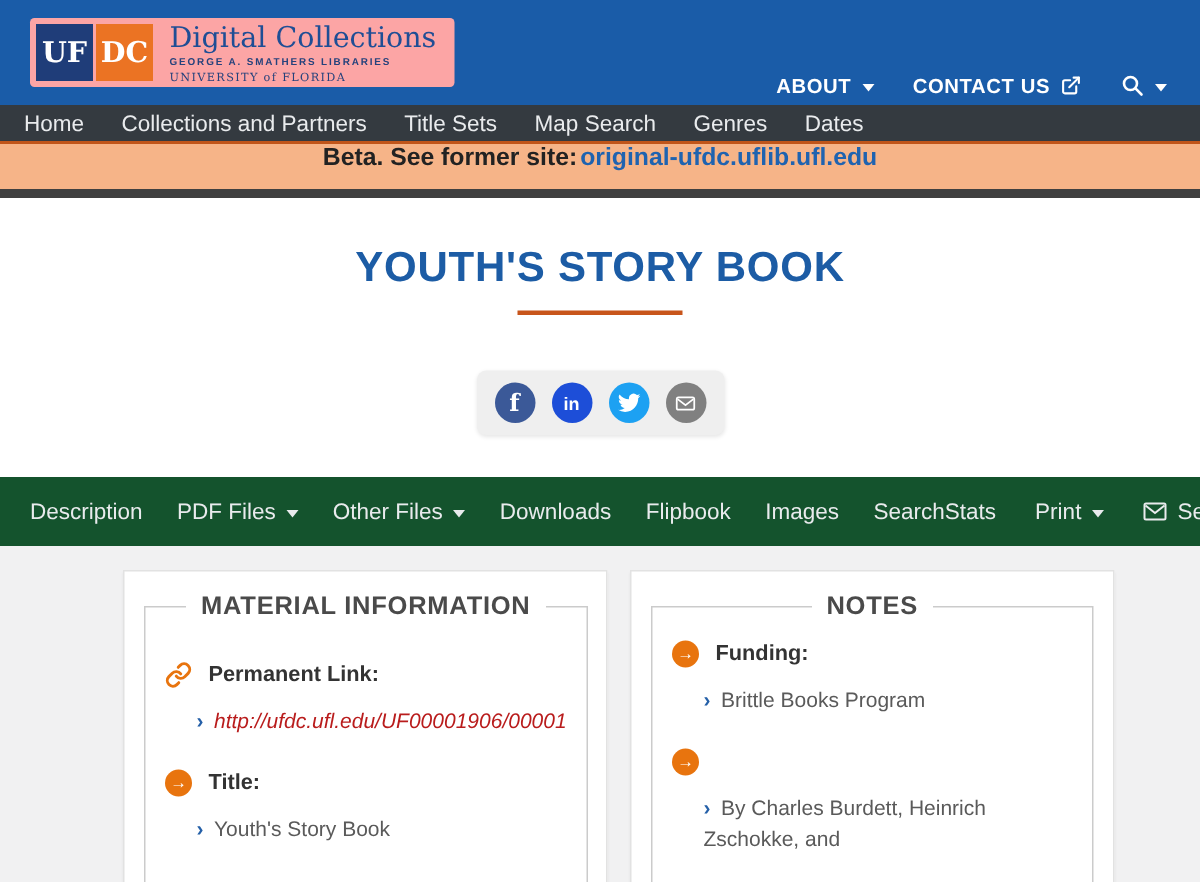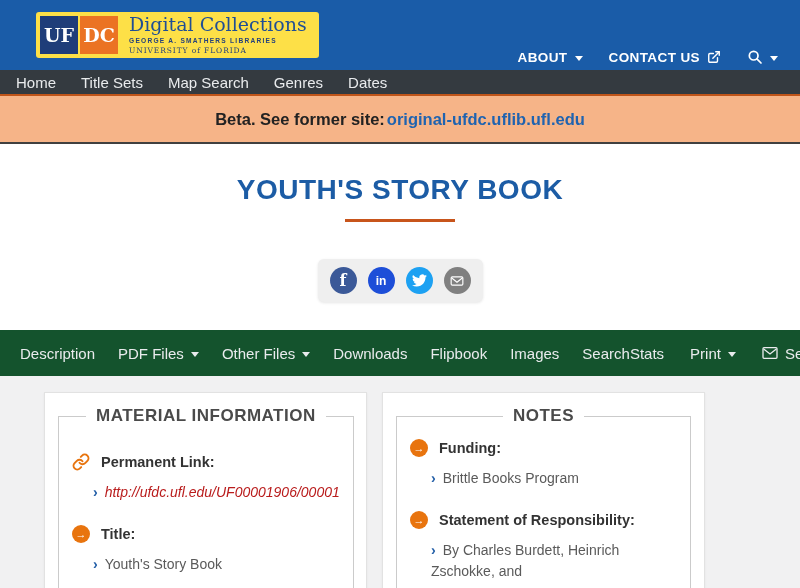--- a/index.html
+++ b/index.html
@@ -2,44 +2,44 @@
 <html><head>
 <meta charset="utf-8">
 <style>
   * { margin:0; padding:0; box-sizing:border-box; }
   html,body { width:800px; height:588px; overflow:hidden;
     font-family:"Liberation Sans","DejaVu Sans",sans-serif; background:#f1f1f2; }
 
   
   .top { height:70px; background:#1a5ca8; display:flex; align-items:center;
     justify-content:space-between; padding:0 22px 0 20px; }
-  .logo-box { background:#fde047; border-radius:3px; height:46px; padding:4px 12px 4px 4px;
-    display:flex; align-items:center; gap:11px; cursor:pointer;margin-left:16px; }
+  .logo-box { background:#fca5a5; border-radius:3px; height:46px; padding:4px 12px 4px 4px;
+    display:flex; align-items:flex-start; gap:11px; cursor:pointer; }
   .sq { width:38px; height:38px; display:flex; align-items:center; justify-content:center;
     color:#fff; font-family:"DejaVu Serif",serif; font-weight:bold; font-size:19px; }
   .sq-uf { background:#1f3d79; }
   .sq-dc { background:#eb7323; margin-left:2px; }
   .lt1 { font-family:"DejaVu Serif",serif; color:#1f4e95; font-size:19px; line-height:1; }
   .lt2 { font-size:6.6px; font-weight:bold; color:#26427c; letter-spacing:1.25px; margin-top:3px; }
   .lt3 { font-family:"DejaVu Serif",serif; font-size:7.5px; color:#26427c; letter-spacing:.9px; margin-top:2px; }
   .top-links { display:flex; align-items:center; gap:26px; color:#fff;
     font-size:13.5px; font-weight:bold; letter-spacing:.4px;margin-top:44px; }
   .top-link { display:flex; align-items:center; gap:7px; cursor:pointer; }
   .caret { width:0; height:0; border-left:4px solid transparent; border-right:4px solid transparent;
     border-top:5px solid #fff; display:inline-block; margin-top:2px; }
   .icon-svg { display:block; }
 
   
   .main-nav { height:24px; background:#343a40; display:flex; align-items:center;
     gap:25px; padding:0 16px; color:#e9ebed; font-size:15px; }
   .main-nav .nav-item { cursor:pointer; white-space:nowrap; }
 
   
-  .beta { height:50px; background:#f6b488; border-top:2px solid #c0551a; border-bottom:2px solid #404040;
-    display:flex; align-items:center; justify-content:center; font-size:16.5px;
+  .beta { height:38px; background:#f6b488; border-top:2px solid #c0551a; border-bottom:6px solid #404040;
+    display:flex; justify-content:center; font-size:16.5px;
     font-weight:bold; color:#222222; }
   .beta a { color:#1f63b0; margin-left:2px; text-decoration:none; cursor:pointer; }
 
   
   .title-sec { background:#fff; height:186px; text-align:center; padding-top:30px; }
   h1 { color:#1c5ca5; font-size:28px; letter-spacing:.5px; font-weight:bold; }
   .title-rule { width:110px; height:3px; background:#c8551b; margin:13px auto 0; }
   .social { display:inline-flex; gap:11px; background:#efefef; border-radius:6px;
     padding:8px 12px; margin-top:37px; box-shadow:0 1px 3px rgba(0,0,0,.10); }
   .sicon { width:27px; height:27px; border-radius:50%; display:flex; align-items:center;
@@ -51,21 +51,21 @@
 
   
   .item-nav { height:46px; background:#14532d; display:flex; align-items:center;
     color:#e9ebed; font-size:15px; padding:0 20px; }
   .left-group { display:flex; gap:23px; align-items:center; }
   .right-group { margin-left:auto; display:flex; gap:26px; align-items:center; }
   .tb-item { display:flex; align-items:center; gap:7px; cursor:pointer; white-space:nowrap; }
   .caret-gray { border-top-color:#e9ebed; }
 
   
-  .content { height:194px; background:#f1f1f2; display:flex; gap:15px; padding:16px 0 0 44px; }
+  .content { height:194px; background:#f1f1f2; display:flex; gap:15px; padding:16px 0 0 82px; }
   .card { width:323px; background:#fff; border:1px solid #e2e2e2; box-shadow:0 1px 2px rgba(0,0,0,.06);
     padding:13px; height:310px; }
   fieldset { border:1px solid #cbcbcb; height:100%; padding:0 13px; }
   legend { margin:0 auto; padding:0 10px; font-size:17px; font-weight:bold; color:#4a4a4a;
     letter-spacing:.5px; text-align:center; }
   .rows-material { padding-top:27px; }
   .rows-notes { padding-top:13px; }
   .row-label { display:flex; align-items:center; gap:11px; font-weight:bold;
     color:#333; font-size:14.5px; }
   .row-value { margin:11px 0 0 21px; color:#5a5a5a; font-size:14px; line-height:1.55; }
@@ -109,20 +109,21 @@
           <circle cx="10" cy="10" r="6.5"></circle>
           <path d="M15.2 15.2L21 21"></path>
         </svg>
       <span class="caret"></span>
     </span>
   </nav>
 </header>
 
 <nav class="main-nav">
   <span class="nav-item">Home</span>
+  <span class="nav-item">Collections and Partners</span>
   <span class="nav-item">Title Sets</span>
   <span class="nav-item">Map Search</span>
   <span class="nav-item">Genres</span>
   <span class="nav-item">Dates</span>
 </nav>
 
 <div class="beta">
   <span>Beta. See former site:</span>
   <a>original-ufdc.uflib.ufl.edu</a>
 </div>
@@ -222,21 +223,20 @@
             </span>
           <span>Funding:</span>
         </div>
         <div class="row-value">
           <span class="chev">›</span><span>Brittle Books Program</span>
         </div>
         <div class="row-label gap-row">
           <span class="circ">
               <span>→</span>
             </span>
-          <span>Statement of Responsibility:</span>
         </div>
         <div class="row-value">
           <span class="chev">›</span><span>By Charles Burdett, Heinrich Zschokke, and</span>
         </div>
 
       </div>
     </fieldset>
   </div>
 
 </main>

